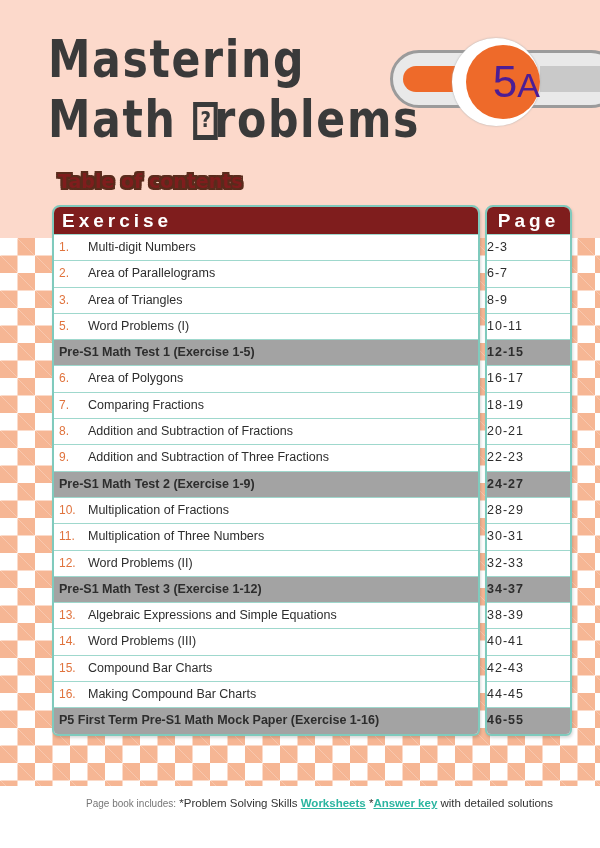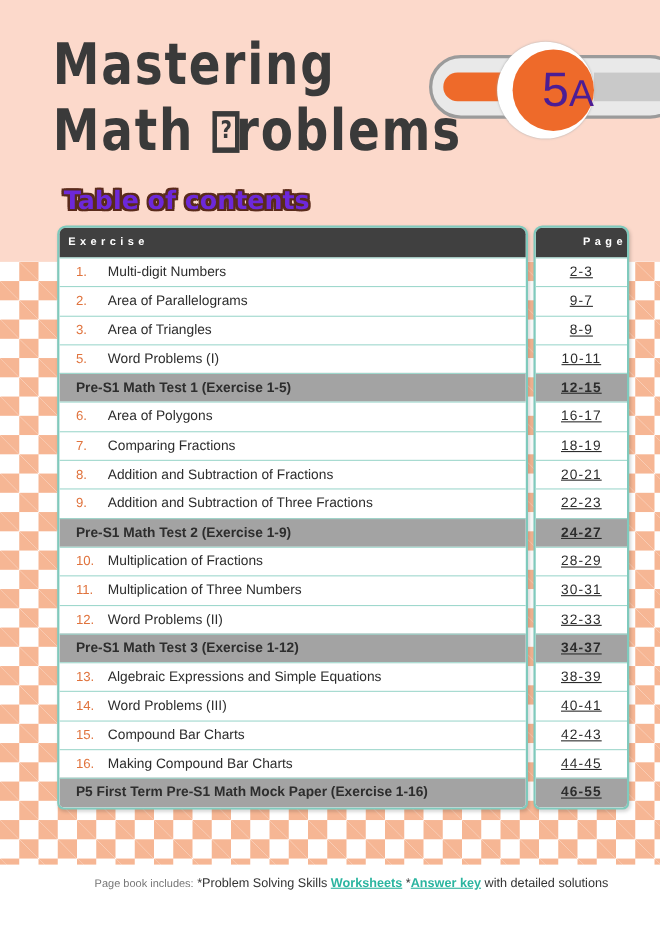--- a/index.html
+++ b/index.html
@@ -17,34 +17,34 @@
   .qbox{display:inline-block;width:30px;height:38px;border:5px solid #3a3a3a;box-sizing:border-box;position:relative;top:3px;margin-right:-4px;}
   .qbox span{position:absolute;left:4px;top:2px;font-size:22px;line-height:1;}
   
   .pill-outer{position:absolute;left:390px;top:50px;width:230px;height:58px;border-radius:29px;background:#e9e9e9;border:3px solid #9b9b9b;box-sizing:border-box;}
   .pill-orange{position:absolute;left:403px;top:66px;width:70px;height:26px;border-radius:13px;background:#ee6a2a;}
   .pill-grey{position:absolute;left:540px;top:66px;width:70px;height:26px;background:#c9c9c9;}
   .badge-ring{position:absolute;left:452px;top:38px;width:88px;height:88px;border-radius:50%;background:#ffffff;box-shadow:0 0 2px #aaa;}
   .badge{position:absolute;left:466px;top:45px;width:74px;height:74px;border-radius:50%;background:#ee6a2a;color:#4c1d95;text-align:right;line-height:74px;}
   .badge .n{font-size:44px;}
   .badge .a{font-size:34px;}
-  .toc-title{position:absolute;left:58px;top:170px;font-family:"DejaVu Sans",sans-serif;font-weight:bold;font-size:23px;color:#6d28d9;letter-spacing:0px;
+  .toc-title{position:absolute;left:58px;top:170px;font-family:"DejaVu Sans",sans-serif;font-weight:bold;font-size:19px;color:#7f1d1d;letter-spacing:0px;
     text-shadow:-2px -2px 0 #5a2b1c,2px -2px 0 #5a2b1c,-2px 2px 0 #5a2b1c,2px 2px 0 #5a2b1c,0 2px 0 #5a2b1c,0 -2px 0 #5a2b1c,2px 0 0 #5a2b1c,-2px 0 0 #5a2b1c;}
   
   .tbl{position:absolute;top:205px;background:#fff;border:2px solid #7fcabd;border-radius:8px 8px 6px 6px;overflow:hidden;box-sizing:border-box;box-shadow:1px 2px 3px rgba(0,0,0,0.15);}
   .tbl.ex{left:52px;width:428px;}
   .tbl.pg{left:485px;width:87px;}
-  .thead{height:27px;background:#404040;color:#fff;font-weight:bold;font-size:10px;letter-spacing:4px;line-height:27px;}
+  .thead{height:27px;background:#7f1d1d;color:#fff;font-weight:bold;font-size:19px;letter-spacing:4px;line-height:27px;}
   .ex .thead{padding-left:8px;}
-  .pg .thead{text-align:right;letter-spacing:4px;}
+  .pg .thead{text-align:center;letter-spacing:4px;}
   .row{height:26.3px;border-top:1px solid #9fd8cd;box-sizing:border-box;font-size:12.5px;color:#2d2d2d;line-height:25px;white-space:nowrap;overflow:hidden;}
   .row.sec{background:#a3a3a3;font-weight:bold;}
-  .ex .row{padding-left:15px;}
+  .ex .row{padding-left:5px;}
   .ex .row .num{display:inline-block;width:29px;color:#e0733d;font-size:12px;}
-  .pg .row{text-align:center;letter-spacing:1px;text-decoration:underline;}
+  .pg .row{letter-spacing:1px;}
   .footer{position:absolute;left:86px;top:797px;font-size:11.5px;color:#333;white-space:nowrap;}
   .footer .lead{color:#777;font-size:10px;}
   .footer .hl{color:#2bb5a0;font-weight:bold;text-decoration:underline;}
 </style>
 </head>
 <body>
 
 <div class="top-bg"></div>
 <div class="checker"></div>
 
@@ -80,21 +80,21 @@
       <div class="row"><span class="num">14.</span><span>Word Problems (III)</span></div>
       <div class="row"><span class="num">15.</span><span>Compound Bar Charts</span></div>
       <div class="row"><span class="num">16.</span><span>Making Compound Bar Charts</span></div>
       <div class="row sec"><span>P5 First Term Pre-S1 Math Mock Paper (Exercise 1-16)</span></div>
     </div>
 </div>
 <div class="tbl pg">
   <div class="thead">Page</div>
   <div id="pg-rows">
       <div class="row">2-3</div>
-      <div class="row">9-7</div>
+      <div class="row">6-7</div>
       <div class="row">8-9</div>
       <div class="row">10-11</div>
       <div class="row sec">12-15</div>
       <div class="row">16-17</div>
       <div class="row">18-19</div>
       <div class="row">20-21</div>
       <div class="row">22-23</div>
       <div class="row sec">24-27</div>
       <div class="row">28-29</div>
       <div class="row">30-31</div>

